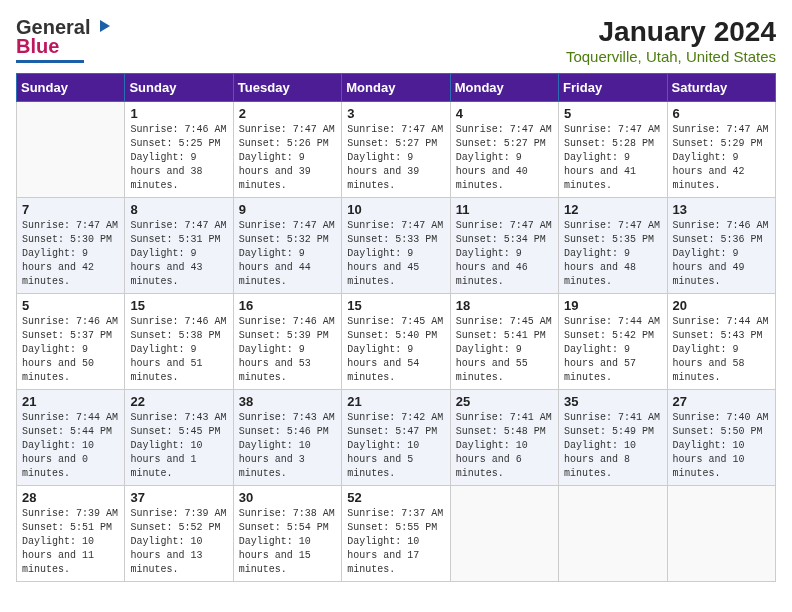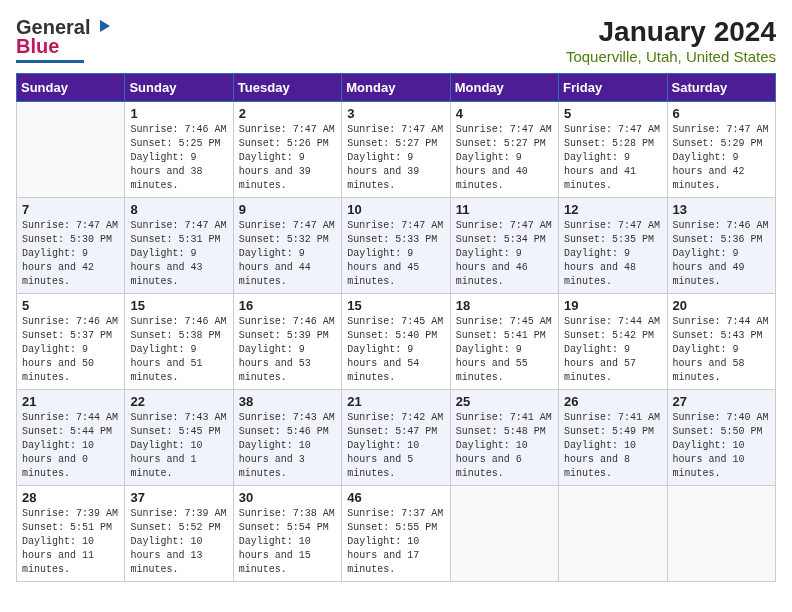--- a/index.html
+++ b/index.html
@@ -213,21 +213,21 @@
         </td>
         <td>
           <span class="day-number">21</span>
           <div class="day-info">Sunrise: 7:42 AM<br>Sunset: 5:47 PM<br>Daylight: 10 hours and 5 minutes.</div>
         </td>
         <td>
           <span class="day-number">25</span>
           <div class="day-info">Sunrise: 7:41 AM<br>Sunset: 5:48 PM<br>Daylight: 10 hours and 6 minutes.</div>
         </td>
         <td>
-          <span class="day-number">26</span>
+          <span class="day-number">35</span>
           <div class="day-info">Sunrise: 7:41 AM<br>Sunset: 5:49 PM<br>Daylight: 10 hours and 8 minutes.</div>
         </td>
         <td>
           <span class="day-number">27</span>
           <div class="day-info">Sunrise: 7:40 AM<br>Sunset: 5:50 PM<br>Daylight: 10 hours and 10 minutes.</div>
         </td>
       </tr>
       <tr>
         <td>
           <span class="day-number">28</span>
@@ -235,21 +235,21 @@
         </td>
         <td>
           <span class="day-number">37</span>
           <div class="day-info">Sunrise: 7:39 AM<br>Sunset: 5:52 PM<br>Daylight: 10 hours and 13 minutes.</div>
         </td>
         <td>
           <span class="day-number">30</span>
           <div class="day-info">Sunrise: 7:38 AM<br>Sunset: 5:54 PM<br>Daylight: 10 hours and 15 minutes.</div>
         </td>
         <td>
-          <span class="day-number">46</span>
+          <span class="day-number">52</span>
           <div class="day-info">Sunrise: 7:37 AM<br>Sunset: 5:55 PM<br>Daylight: 10 hours and 17 minutes.</div>
         </td>
         <td class="empty"></td>
         <td class="empty"></td>
         <td class="empty"></td>
       </tr>
     </tbody>
 </table>
 
 </body></html>

